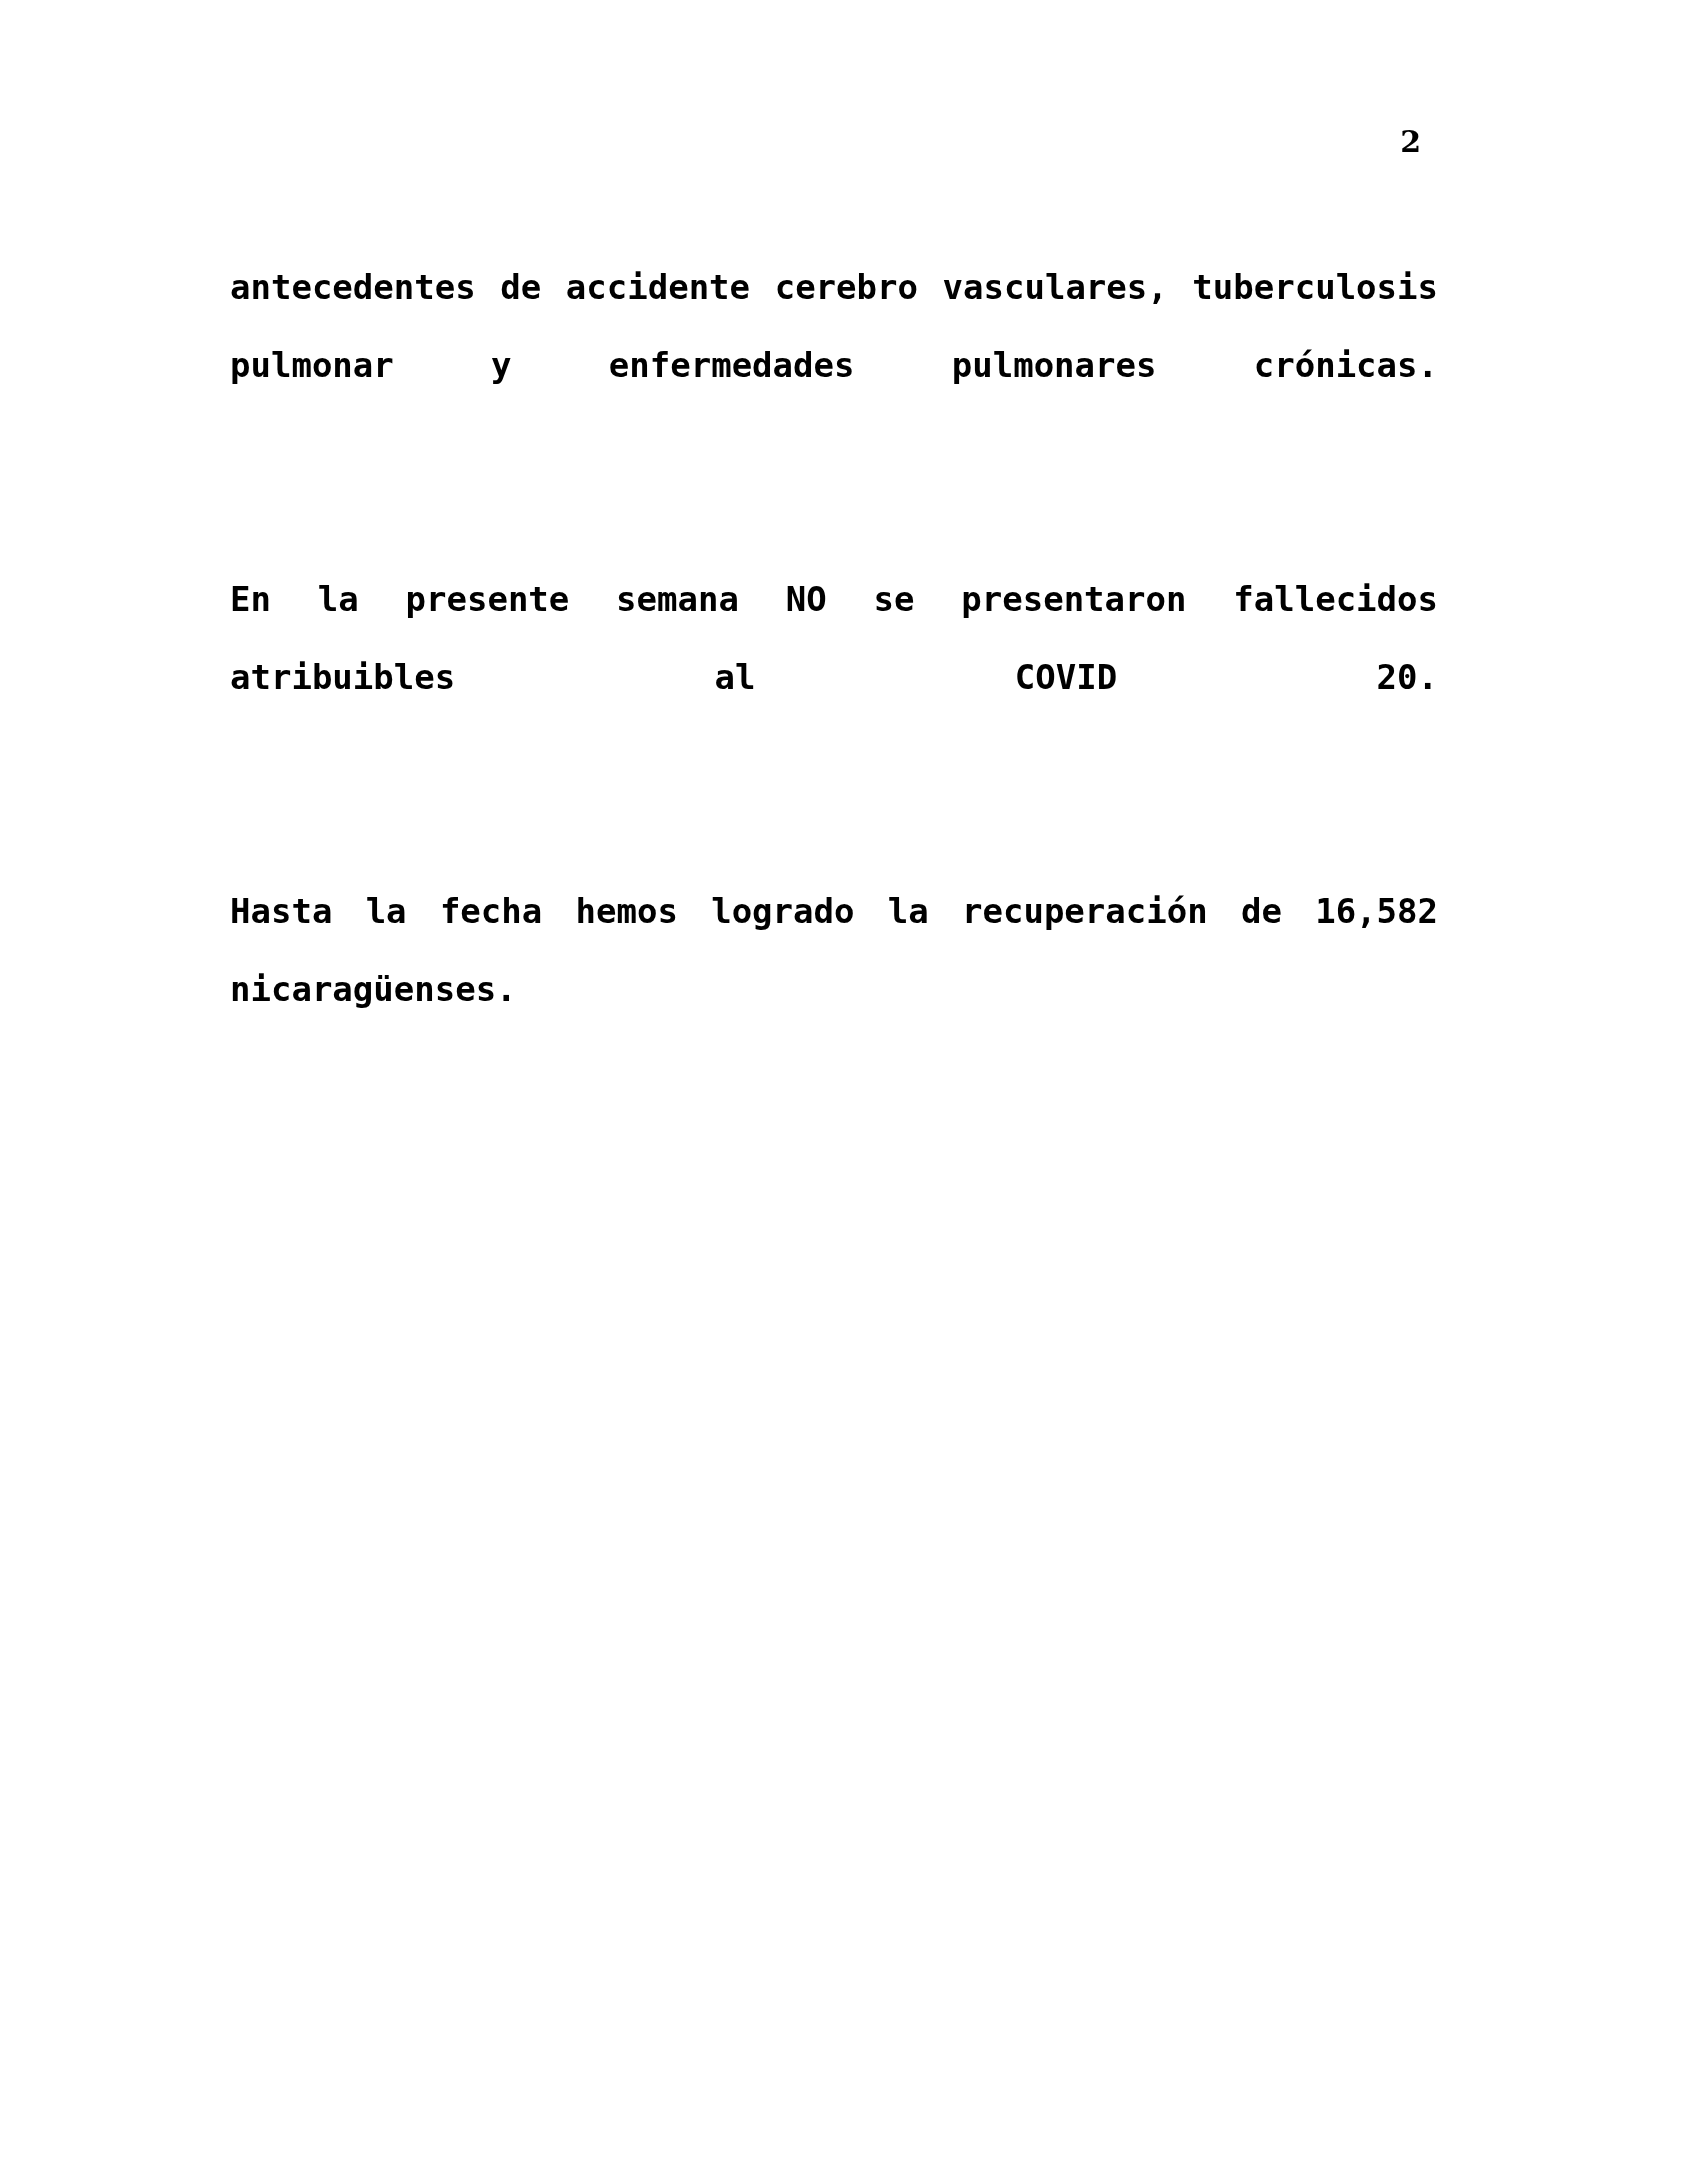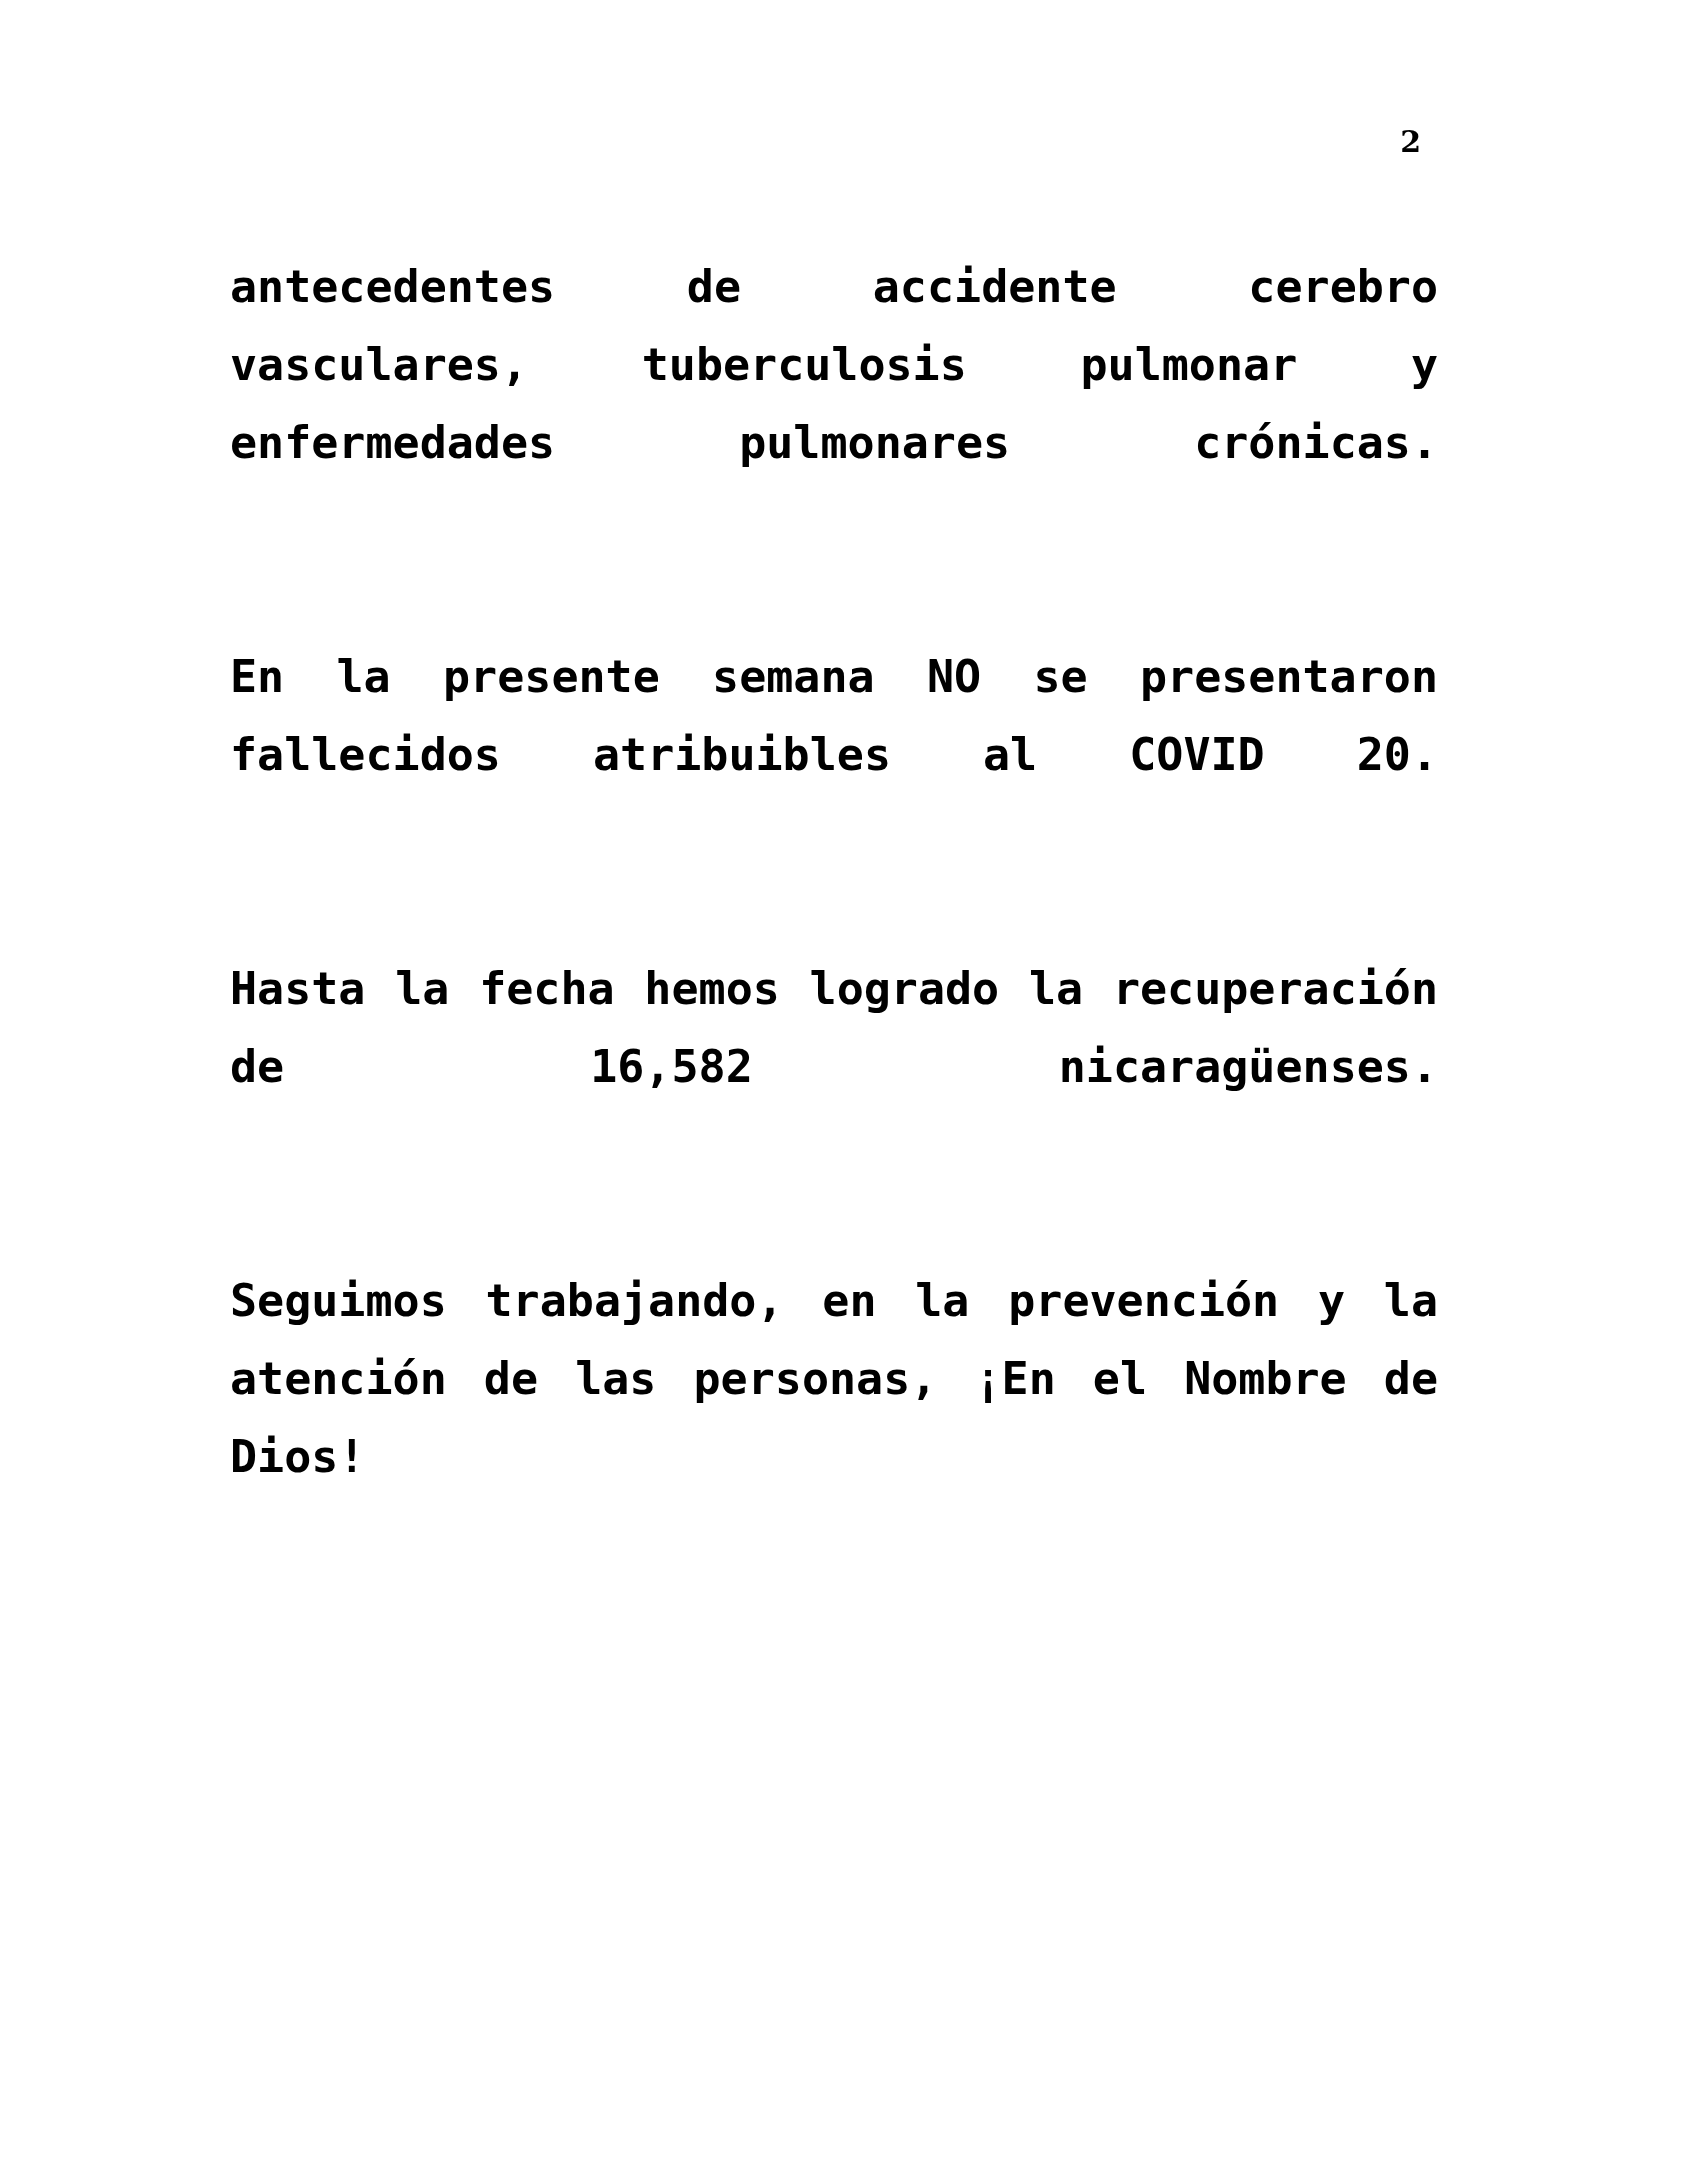--- a/index.html
+++ b/index.html
@@ -30,21 +30,21 @@
   .body-block {
     position: absolute;
     top: 248px;
     left: 230px;
     width: 1208px;
   }
   p.para {
     margin: 0 0 0 0;
     font-family: "DejaVu Sans Mono", monospace;
     font-weight: bold;
-    font-size: 45px;
+    font-size: 34px;
     line-height: 78px;
     text-align: justify;
     text-justify: inter-word;
     color: #000000;
     letter-spacing: 0px;
   }
   p.para.spaced {
     margin-top: 78px;
   }
   
@@ -62,18 +62,17 @@
   <div class="page-number">2</div>
 
   <div class="body-block">
 
     <p class="para">antecedentes de accidente cerebro vasculares, tuberculosis pulmonar y enfermedades pulmonares crónicas.</p>
 
     <p class="para spaced">En la presente semana NO se presentaron fallecidos atribuibles al COVID 20.</p>
 
     <p class="para spaced">Hasta la fecha hemos logrado la recuperación de 16,582 nicaragüenses.</p>
 
-    <p class="para spaced">Seguimos trabajando, en la prevención y la atención de las personas, ¡En el Nombre de Dios!</p>
 
   </div>
 
 </div>
 
 
 </body></html>

